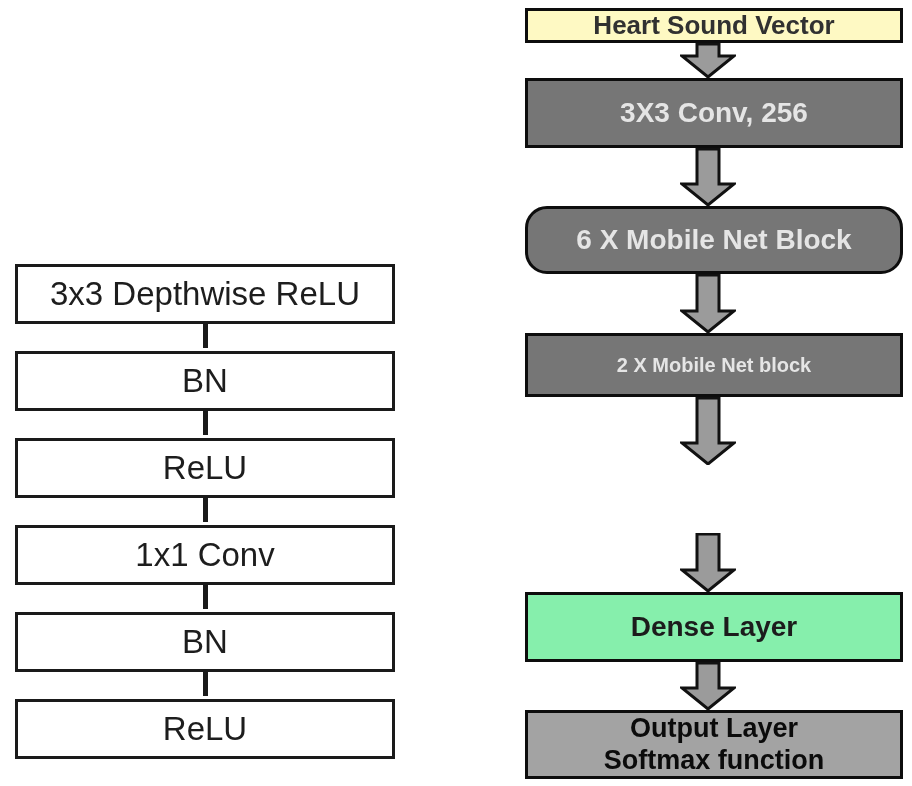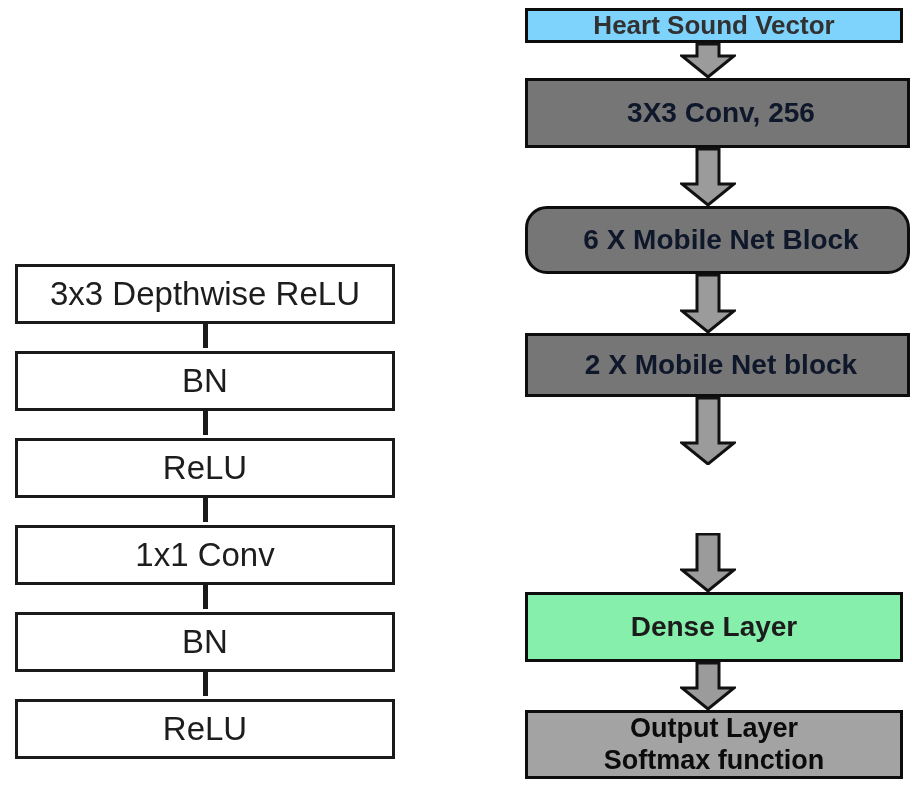--- a/index.html
+++ b/index.html
@@ -27,22 +27,22 @@
   }
   
   .rbox{
     position:absolute;
     left:525px;width:372px;
     border:3px solid #0d0d0d;
     display:flex;align-items:center;justify-content:center;
     font-weight:bold;text-align:center;
     white-space:pre-line;line-height:1.15;
   }
-  .v-light   {background:#7dd3fc;color:#313131;}
-  .v-dark    {background:#767676;color:#0f172a;padding-left:7px;}
+  .v-light   {background:#fef9c3;color:#313131;}
+  .v-dark    {background:#767676;color:#e5e5e5;}
   .v-lighter {background:#86efac;color:#1c1c1c;}
   .v-darkink {background:#a3a3a3;color:#0b0b0b;}
   .arrow{position:absolute;left:680px;width:56px;}
   .arrow svg{display:block;}
 </style>
 </head>
 <body>
 
 <div id="canvas">
 
@@ -80,21 +80,21 @@
   </div>
 
   <div class="rbox v-dark" style="top:206px;height:62px;font-size:28px;border-radius:22px;">6 X Mobile Net Block</div>
 
   <div class="arrow" style="top:274px">
     <svg width="56" height="59" viewBox="0 0 56 59">
       <polygon points="17,1 39,1 39,37 54,37 28,58 2,37 17,37" fill="#9b9b9b" stroke="#111111" stroke-width="3"></polygon>
     </svg>
   </div>
 
-  <div class="rbox v-dark" style="top:333px;height:58px;font-size:28px;">2 X Mobile Net block</div>
+  <div class="rbox v-dark" style="top:333px;height:58px;font-size:20px;">2 X Mobile Net block</div>
 
   <div class="arrow" style="top:397px">
     <svg width="56" height="68" viewBox="0 0 56 68">
       <polygon points="17,1 39,1 39,46 54,46 28,67 2,46 17,46" fill="#9b9b9b" stroke="#111111" stroke-width="3"></polygon>
     </svg>
   </div>
 
 
   <div class="arrow" style="top:533px">
     <svg width="56" height="59" viewBox="0 0 56 59">

